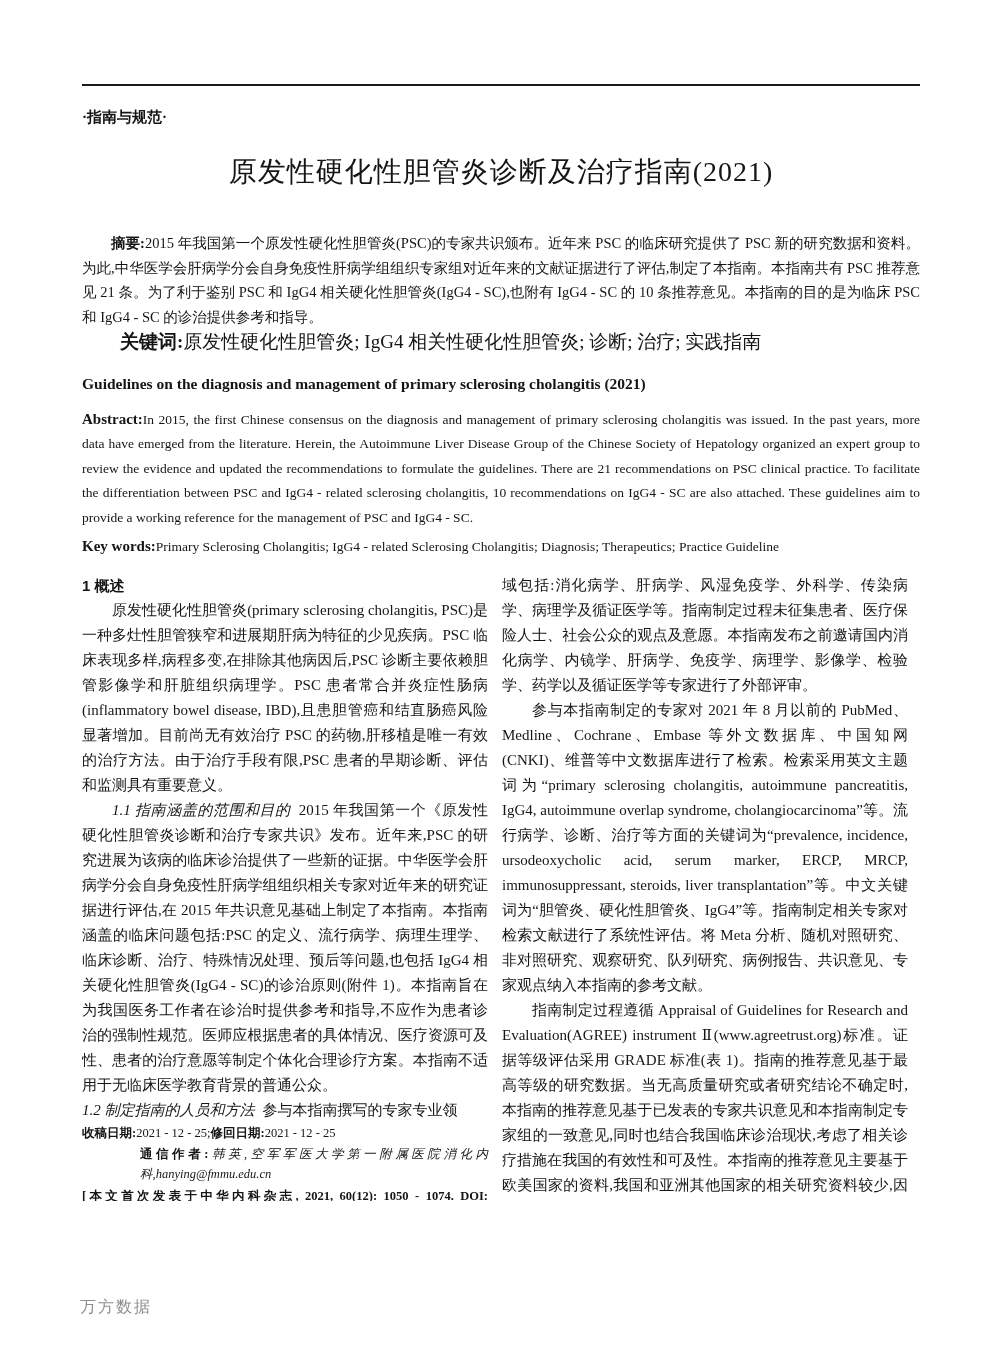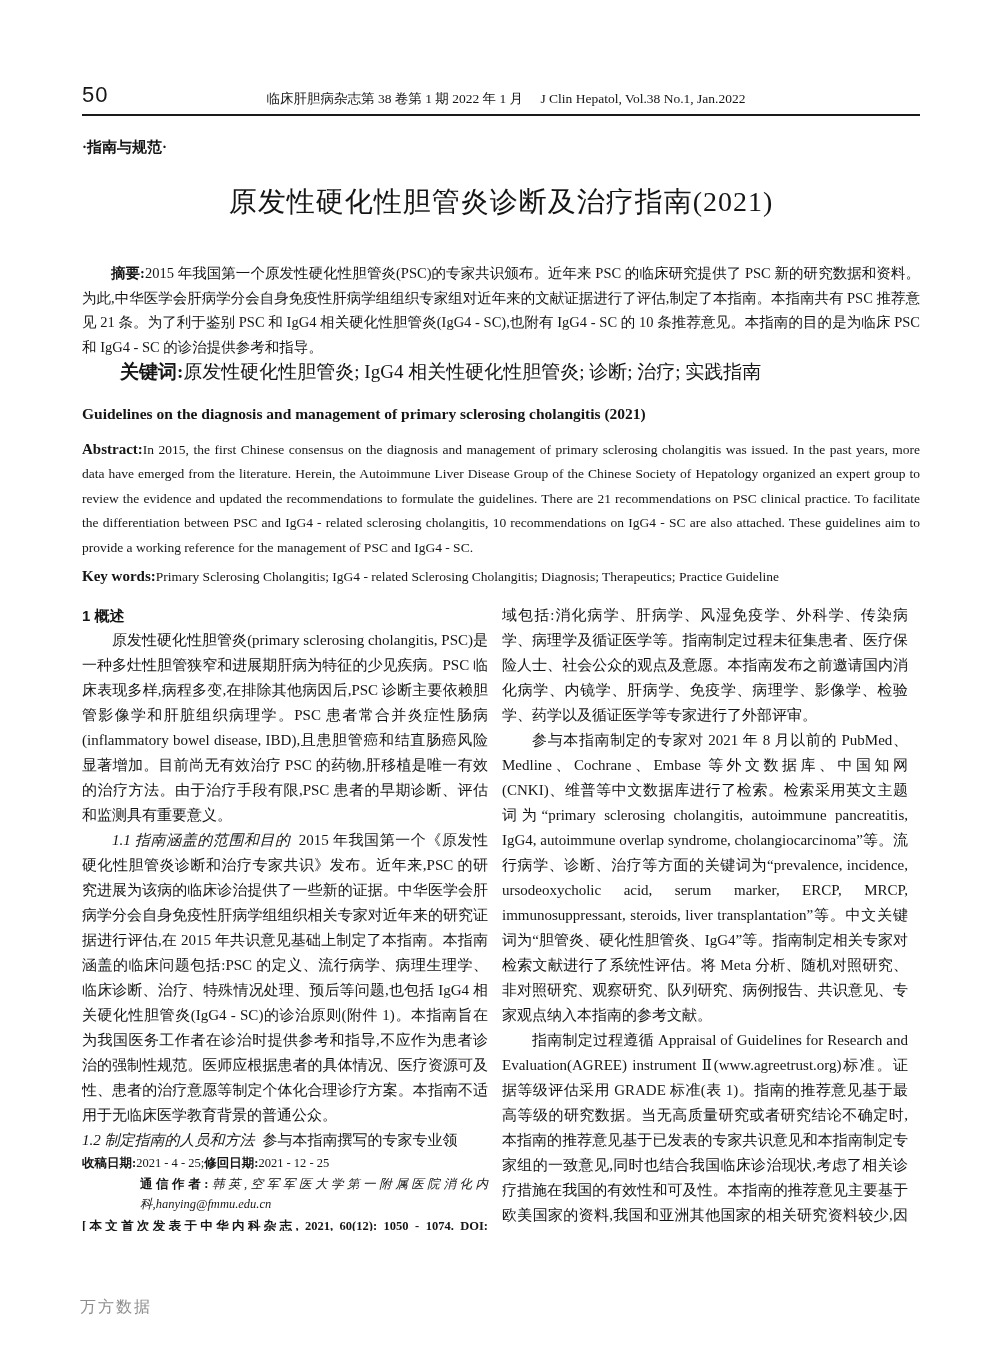--- a/index.html
+++ b/index.html
@@ -55,27 +55,20 @@
   .fn-pub{margin-top:1px;}
 
   .watermark{position:absolute;left:80px;bottom:28px;font-size:16px;color:#8d8d8d;
              letter-spacing:2px;}
 </style>
 </head>
 <body>
 
 <div class="page">
 
-  <div class="page-head">
-    <span class="page-no">50</span>
-    <span class="journal-line">
-      <span>临床肝胆病杂志第 38 卷第 1 期 2022 年 1 月</span>
-      <span class="en">J Clin Hepatol, Vol.38 No.1, Jan.2022</span>
-    </span>
-  </div>
   <hr class="head-rule">
 
   <div class="section-label">·指南与规范·</div>
 
   <h1 class="title-cn">原发性硬化性胆管炎诊断及治疗指南(2021)</h1>
 
   <p class="abstract-cn"><span class="b">摘要:</span><span>2015 年我国第一个原发性硬化性胆管炎(PSC)的专家共识颁布。近年来 PSC 的临床研究提供了 PSC 新的研究数据和资料。为此,中华医学会肝病学分会自身免疫性肝病学组组织专家组对近年来的文献证据进行了评估,制定了本指南。本指南共有 PSC 推荐意见 21 条。为了利于鉴别 PSC 和 IgG4 相关硬化性胆管炎(IgG4 - SC),也附有 IgG4 - SC 的 10 条推荐意见。本指南的目的是为临床 PSC 和 IgG4 - SC 的诊治提供参考和指导。</span></p>
 
   <p class="keywords-cn"><span class="b">关键词:</span><span>原发性硬化性胆管炎; IgG4 相关性硬化性胆管炎; 诊断; 治疗; 实践指南</span></p>
 
@@ -87,21 +80,21 @@
 
   <div class="columns">
 
     <div class="col col-left">
       <h3>1  概述</h3>
       <p>原发性硬化性胆管炎(primary sclerosing cholangitis, PSC)是一种多灶性胆管狭窄和进展期肝病为特征的少见疾病。PSC 临床表现多样,病程多变,在排除其他病因后,PSC 诊断主要依赖胆管影像学和肝脏组织病理学。PSC 患者常合并炎症性肠病(inflammatory bowel disease, IBD),且患胆管癌和结直肠癌风险显著增加。目前尚无有效治疗 PSC 的药物,肝移植是唯一有效的治疗方法。由于治疗手段有限,PSC 患者的早期诊断、评估和监测具有重要意义。</p>
       <p><span class="sec-head">1.1  指南涵盖的范围和目的</span><span>2015 年我国第一个《原发性硬化性胆管炎诊断和治疗专家共识》发布。近年来,PSC 的研究进展为该病的临床诊治提供了一些新的证据。中华医学会肝病学分会自身免疫性肝病学组组织相关专家对近年来的研究证据进行评估,在 2015 年共识意见基础上制定了本指南。本指南涵盖的临床问题包括:PSC 的定义、流行病学、病理生理学、临床诊断、治疗、特殊情况处理、预后等问题,也包括 IgG4 相关硬化性胆管炎(IgG4 - SC)的诊治原则(附件 1)。本指南旨在为我国医务工作者在诊治时提供参考和指导,不应作为患者诊治的强制性规范。医师应根据患者的具体情况、医疗资源可及性、患者的治疗意愿等制定个体化合理诊疗方案。本指南不适用于无临床医学教育背景的普通公众。</span></p>
       <p style="text-indent:0;"><span class="sec-head">1.2  制定指南的人员和方法</span><span>参与本指南撰写的专家专业领</span></p>
 
       <div class="footnote">
-        <div class="row"><span class="b">收稿日期:</span><span>2021 - 4 - 25;</span><span class="b">修回日期:</span><span>2021 - 12 - 25</span></div>
+        <div class="row"><span class="b">收稿日期:</span><span>2021 - 12 - 25;</span><span class="b">修回日期:</span><span>2021 - 12 - 25</span></div>
         <div class="row fn-corr"><span class="b">通信作者:</span><span class="kaiti">韩英,空军军医大学第一附属医院消化内科,hanying@fmmu.edu.cn</span></div>
         <div class="row fn-pub b">[本文首次发表于中华内科杂志, 2021, 60(12): 1050 - 1074. DOI: 10.3760/cma.j.cn112138 - 20211109 - 00786]</div>
       </div>
     </div>
 
     <div class="col col-right">
       <p style="text-indent:0;">域包括:消化病学、肝病学、风湿免疫学、外科学、传染病学、病理学及循证医学等。指南制定过程未征集患者、医疗保险人士、社会公众的观点及意愿。本指南发布之前邀请国内消化病学、内镜学、肝病学、免疫学、病理学、影像学、检验学、药学以及循证医学等专家进行了外部评审。</p>
       <p>参与本指南制定的专家对 2021 年 8 月以前的 PubMed、Medline、Cochrane、Embase 等外文数据库、中国知网(CNKI)、维普等中文数据库进行了检索。检索采用英文主题词为“primary sclerosing cholangitis, autoimmune pancreatitis, IgG4, autoimmune overlap syndrome, cholangiocarcinoma”等。流行病学、诊断、治疗等方面的关键词为“prevalence, incidence, ursodeoxycholic acid, serum marker, ERCP, MRCP, immunosuppressant, steroids, liver transplantation”等。中文关键词为“胆管炎、硬化性胆管炎、IgG4”等。指南制定相关专家对检索文献进行了系统性评估。将 Meta 分析、随机对照研究、非对照研究、观察研究、队列研究、病例报告、共识意见、专家观点纳入本指南的参考文献。</p>
       <p>指南制定过程遵循 Appraisal of Guidelines for Research and Evaluation(AGREE) instrument Ⅱ(www.agreetrust.org)标准。证据等级评估采用 GRADE 标准(表 1)。指南的推荐意见基于最高等级的研究数据。当无高质量研究或者研究结论不确定时,本指南的推荐意见基于已发表的专家共识意见和本指南制定专家组的一致意见,同时也结合我国临床诊治现状,考虑了相关诊疗措施在我国的有效性和可及性。本指南的推荐意见主要基于欧美国家的资料,我国和亚洲其他国家的相关研究资料较少,因此具有一定局限性。临床研究在不断更新,新的药物和临床试验结果将不断出现,建议每 5 年左右对指南进行更新。</p>
     </div>

